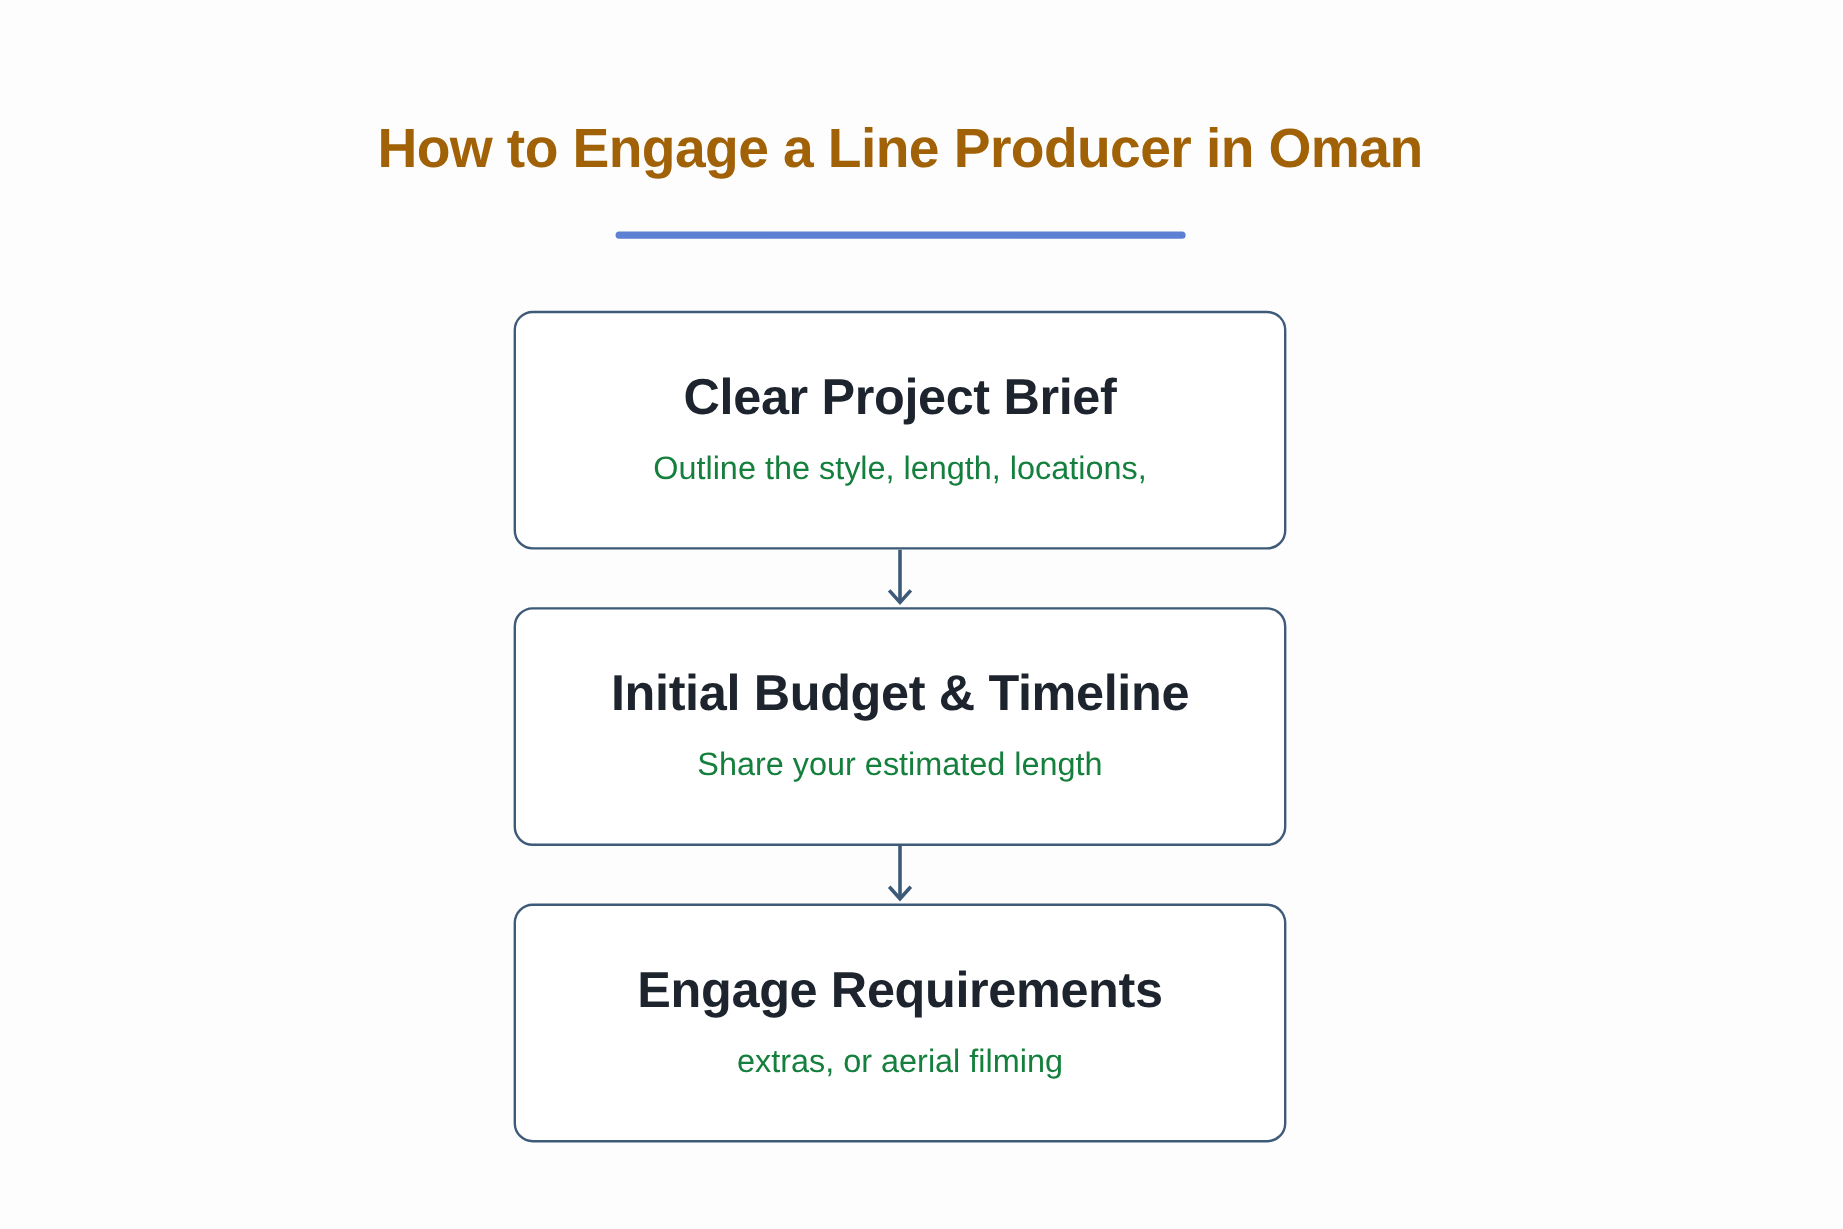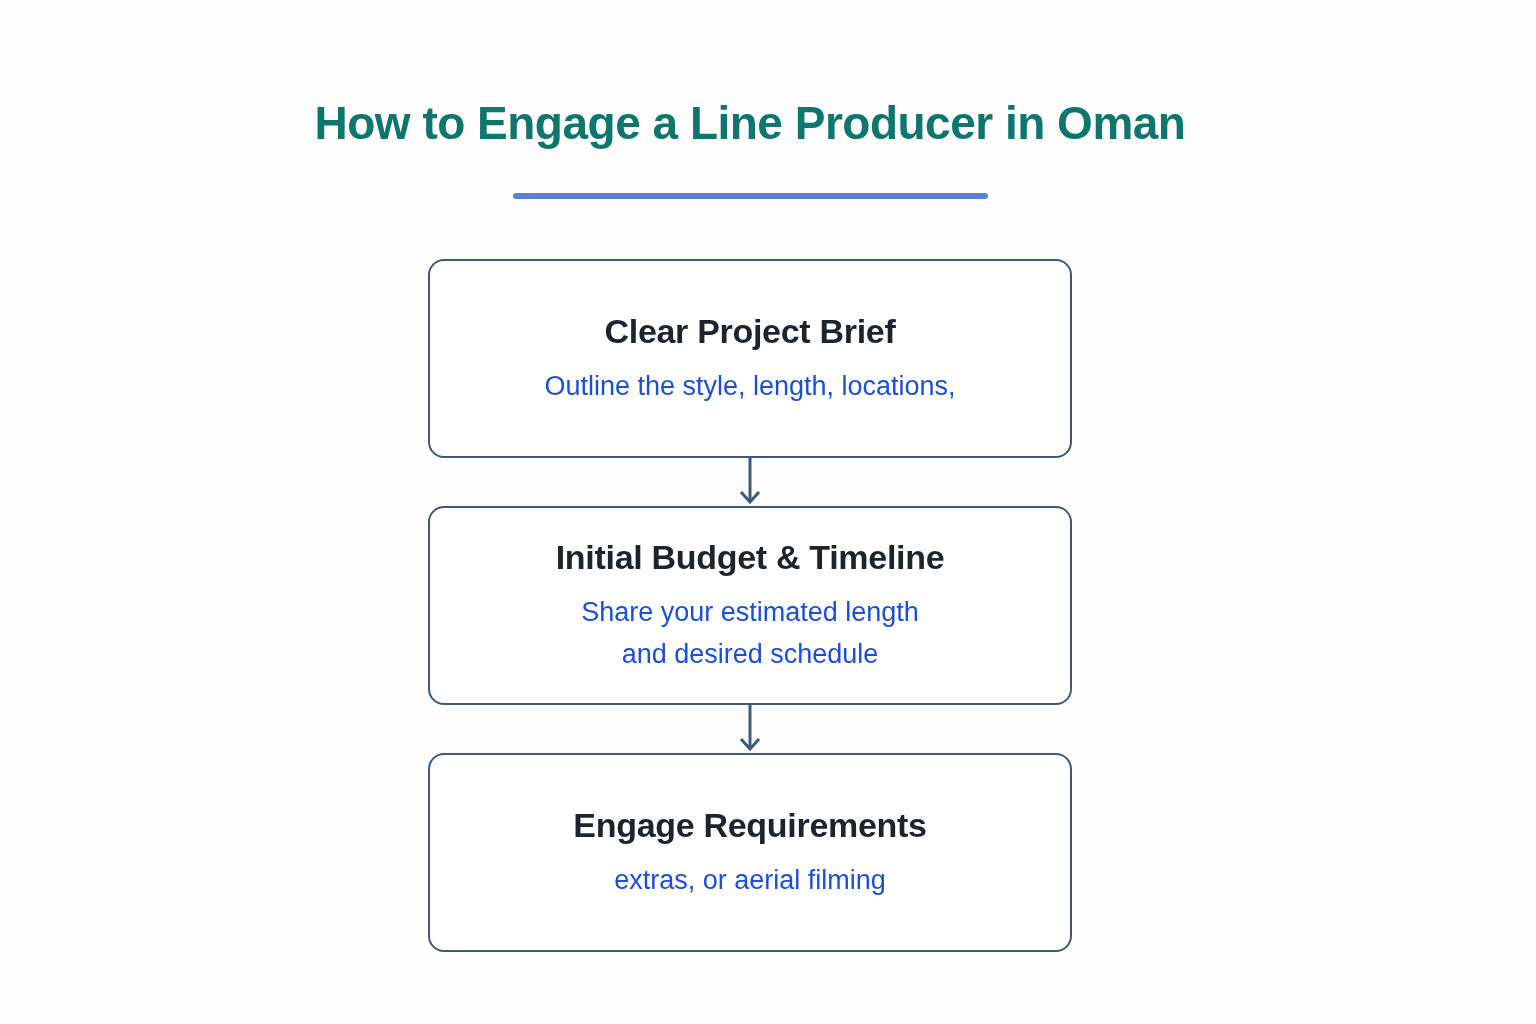--- a/index.html
+++ b/index.html
@@ -21,21 +21,21 @@
     width: 100%;
     display: flex;
     flex-direction: column;
     align-items: center;
   }
   .page-title {
     margin-top: 96px;
     font-size: 46px;
     font-weight: 700;
     letter-spacing: -0.5px;
-    color: #0f766e;
+    color: #a16207;
     text-align: center;
     line-height: 1.2;
   }
   .title-underline {
     margin-top: 42px;
     width: 475px;
     height: 6px;
     border-radius: 3px;
     background: var(--underline-color, #5b80d4);
   }
@@ -52,30 +52,30 @@
     background: #ffffff;
     border: 2.5px solid var(--accent, #3d5a78);
     border-radius: 16px;
     display: flex;
     flex-direction: column;
     align-items: center;
     justify-content: center;
     text-align: center;
   }
   .step-heading {
-    font-size: 34px;
+    font-size: 42px;
     font-weight: 700;
     letter-spacing: -0.3px;
     color: #1d242e;
     margin-bottom: 13px;
     line-height: 1.2;
   }
   .step-desc {
     font-size: 27px;
-    color: #1d4ed8;
+    color: #15803d;
     line-height: 42px;
   }
   .flow-arrow {
     height: 48px;
     width: 26px;
     color: var(--accent, #3d5a78);
     display: flex;
     align-items: flex-start;
     justify-content: center;
   }
@@ -103,21 +103,20 @@
       <div class="flow-arrow">
         <svg width="26" height="48" viewBox="0 0 26 48" aria-hidden="true">
           <line x1="13" y1="0" x2="13" y2="43" stroke="currentColor" stroke-width="3"></line>
           <polyline points="4,34 13,44 22,34" fill="none" stroke="currentColor" stroke-width="3"></polyline>
         </svg>
       </div>
 
       <div class="step-box">
         <div class="step-heading">Initial Budget &amp; Timeline</div>
         <div class="step-desc">Share your estimated length</div>
-        <div class="step-desc">and desired schedule</div>
       </div>
 
       <div class="flow-arrow">
         <svg width="26" height="48" viewBox="0 0 26 48" aria-hidden="true">
           <line x1="13" y1="0" x2="13" y2="43" stroke="currentColor" stroke-width="3"></line>
           <polyline points="4,34 13,44 22,34" fill="none" stroke="currentColor" stroke-width="3"></polyline>
         </svg>
       </div>
 
       <div class="step-box">

